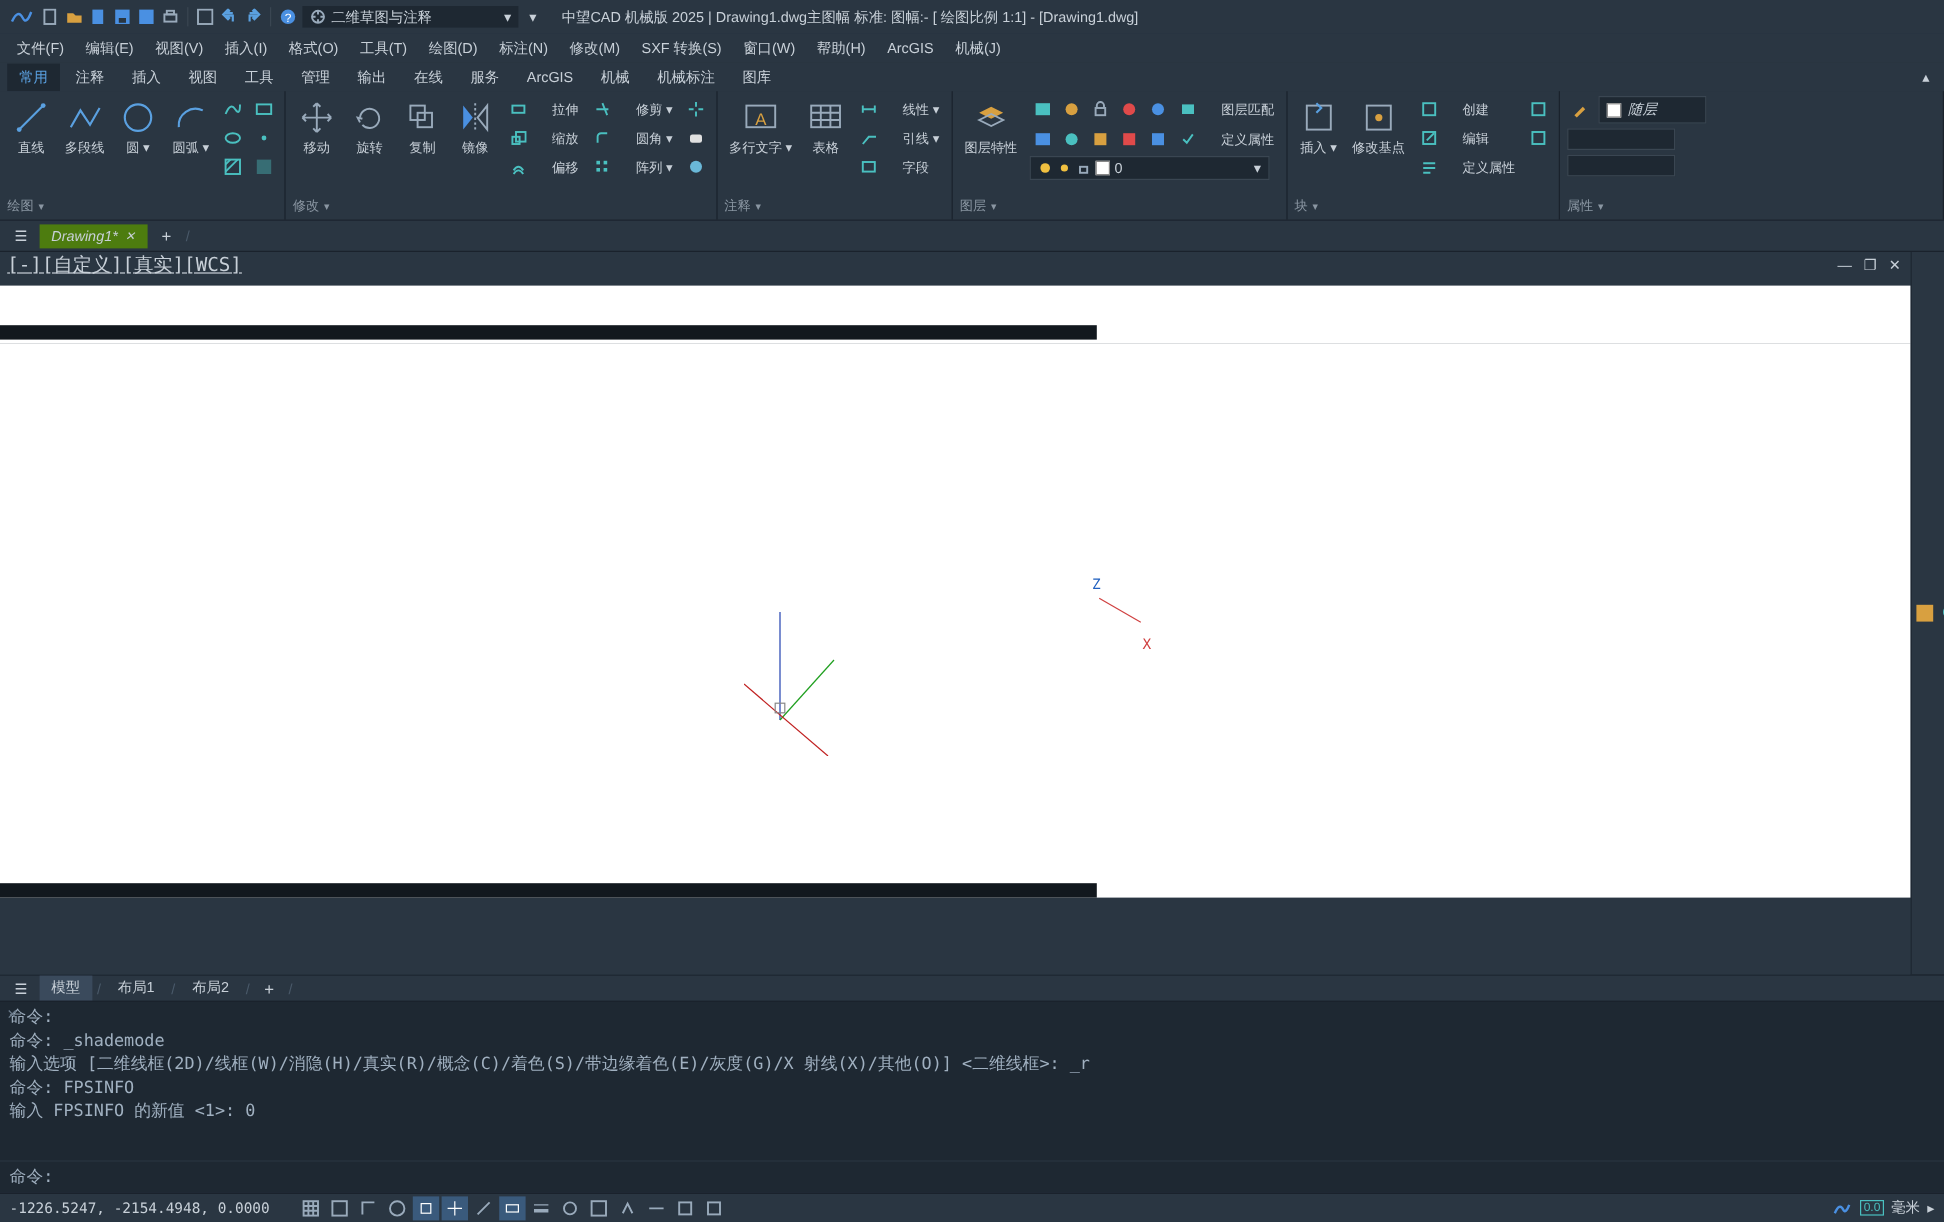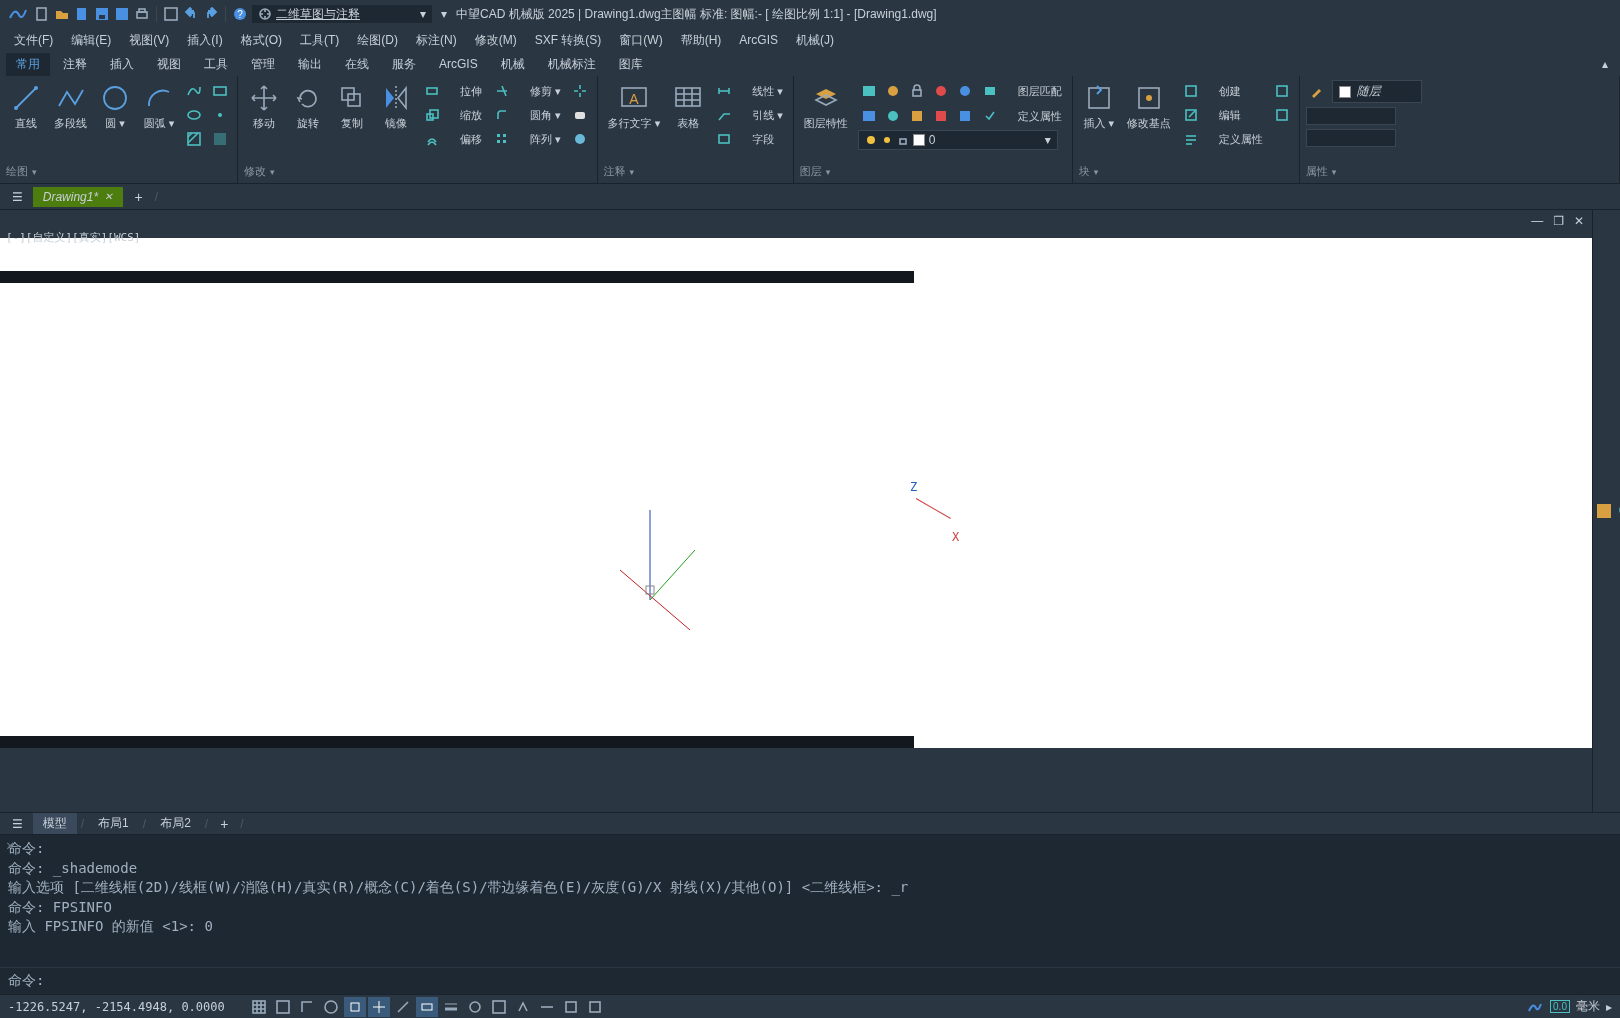--- a/index.html
+++ b/index.html
@@ -5,22 +5,22 @@
 * { margin: 0; padding: 0; box-sizing: border-box; }
 body { font-family: "Microsoft YaHei", Arial, sans-serif; font-size: 12px; background: #2a3642; color: #c8d0d8; overflow: hidden; }
 .app { display: flex; flex-direction: column; height: 1018px; width: 1620px; }
 
 
 .title-bar { display: flex; align-items: center; height: 28px; background: #2a3642; padding: 0 6px; gap: 4px; }
 .tb-logo { width: 24px; height: 24px; display: flex; align-items: center; justify-content: center; }
 .tb-icon { width: 16px; height: 16px; display: flex; align-items: center; justify-content: center; cursor: pointer; }
 .tb-sep { width: 1px; height: 16px; background: #3a4652; margin: 0 2px; }
 .tb-ws { display: flex; align-items: center; gap: 4px; padding: 2px 6px; background: #1e2832; }
-.tb-ws input { background: transparent; border: none; color: #c8d0d8; width: 140px; font-size: 12px; text-decoration: underline; }
-.tb-title { white-space: nowrap; font-size: 12px; }
+.tb-ws input { background: transparent; border: none; color: #c8d0d8; width: 140px; font-size: 12px; }
+.tb-title { margin-left: 12px; white-space: nowrap; font-size: 12px; }
 
 
 .menu-bar { display: flex; align-items: center; height: 24px; background: #2a3642; padding: 0 6px; gap: 2px; }
 .menu-item { padding: 2px 8px; cursor: pointer; }
 
 
 .ribbon-tabs { display: flex; align-items: center; height: 24px; background: #2a3642; padding: 0 6px; gap: 3px; }
 .ribbon-tab { padding: 3px 10px; cursor: pointer; }
 .ribbon-tab.active { background: #1e2832; color: #5aa0e0; }
 .ribbon-min { margin-left: auto; padding: 2px 6px; cursor: pointer; }
@@ -49,21 +49,21 @@
 
 .doc-tabs { display: flex; align-items: center; height: 26px; background: #2a3642; border-bottom: 1px solid #1a222c; padding: 0 6px; gap: 4px; }
 .doc-tab { display: flex; align-items: center; gap: 6px; padding: 3px 10px; background: #4d7c0f; cursor: pointer; font-style: italic; }
 .doc-tab .x { font-size: 10px; }
 .hamburger { padding: 2px 6px; cursor: pointer; }
 .add-tab { padding: 2px 8px; cursor: pointer; font-size: 14px; }
 
 
 .work { display: flex; flex: 1; min-height: 0; }
 .canvas-wrap { flex: 1; position: relative; background: #2a3642; display: flex; flex-direction: column; }
-.view-ctrl { position: absolute; top: 20px; left: 6px; font-family: monospace; font-size: 11px; z-index: 2; }
+.view-ctrl { position: absolute; top: 1px; left: 6px; font-family: monospace; font-size: 16px; z-index: 2; text-decoration: underline; }
 .win-ctrl { position: absolute; top: 4px; right: 8px; display: flex; gap: 10px; z-index: 2; }
 .canvas { flex: 1; position: relative; background: #2a3642; }
 .white1 { position: absolute; left: 0; top: 28px; right: 0; height: 48px; background: #fff; }
 .white2 { position: absolute; left: 0; top: 76px; right: 0; bottom: 64px; background: #fff; }
 .axis { position: absolute; left: 620px; top: 300px; }
 .axisZ { position: absolute; left: 910px; top: 270px; color: #2060c0; font-family: monospace; }
 .axisXline { position: absolute; left: 916px; top: 288px; width: 40px; height: 1px; background: #d04040; transform: rotate(30deg); transform-origin: left; }
 .axisX { position: absolute; left: 952px; top: 320px; color: #d04040; font-family: monospace; }
 .blackbar { position: absolute; left: 0; right: 678px; height: 12px; background: #12181e; }
 .right-panel { width: 28px; background: #2a3642; border-left: 1px solid #1a222c; display: flex; flex-direction: row; gap: 4px; padding: 4px 2px; align-items: center; }

